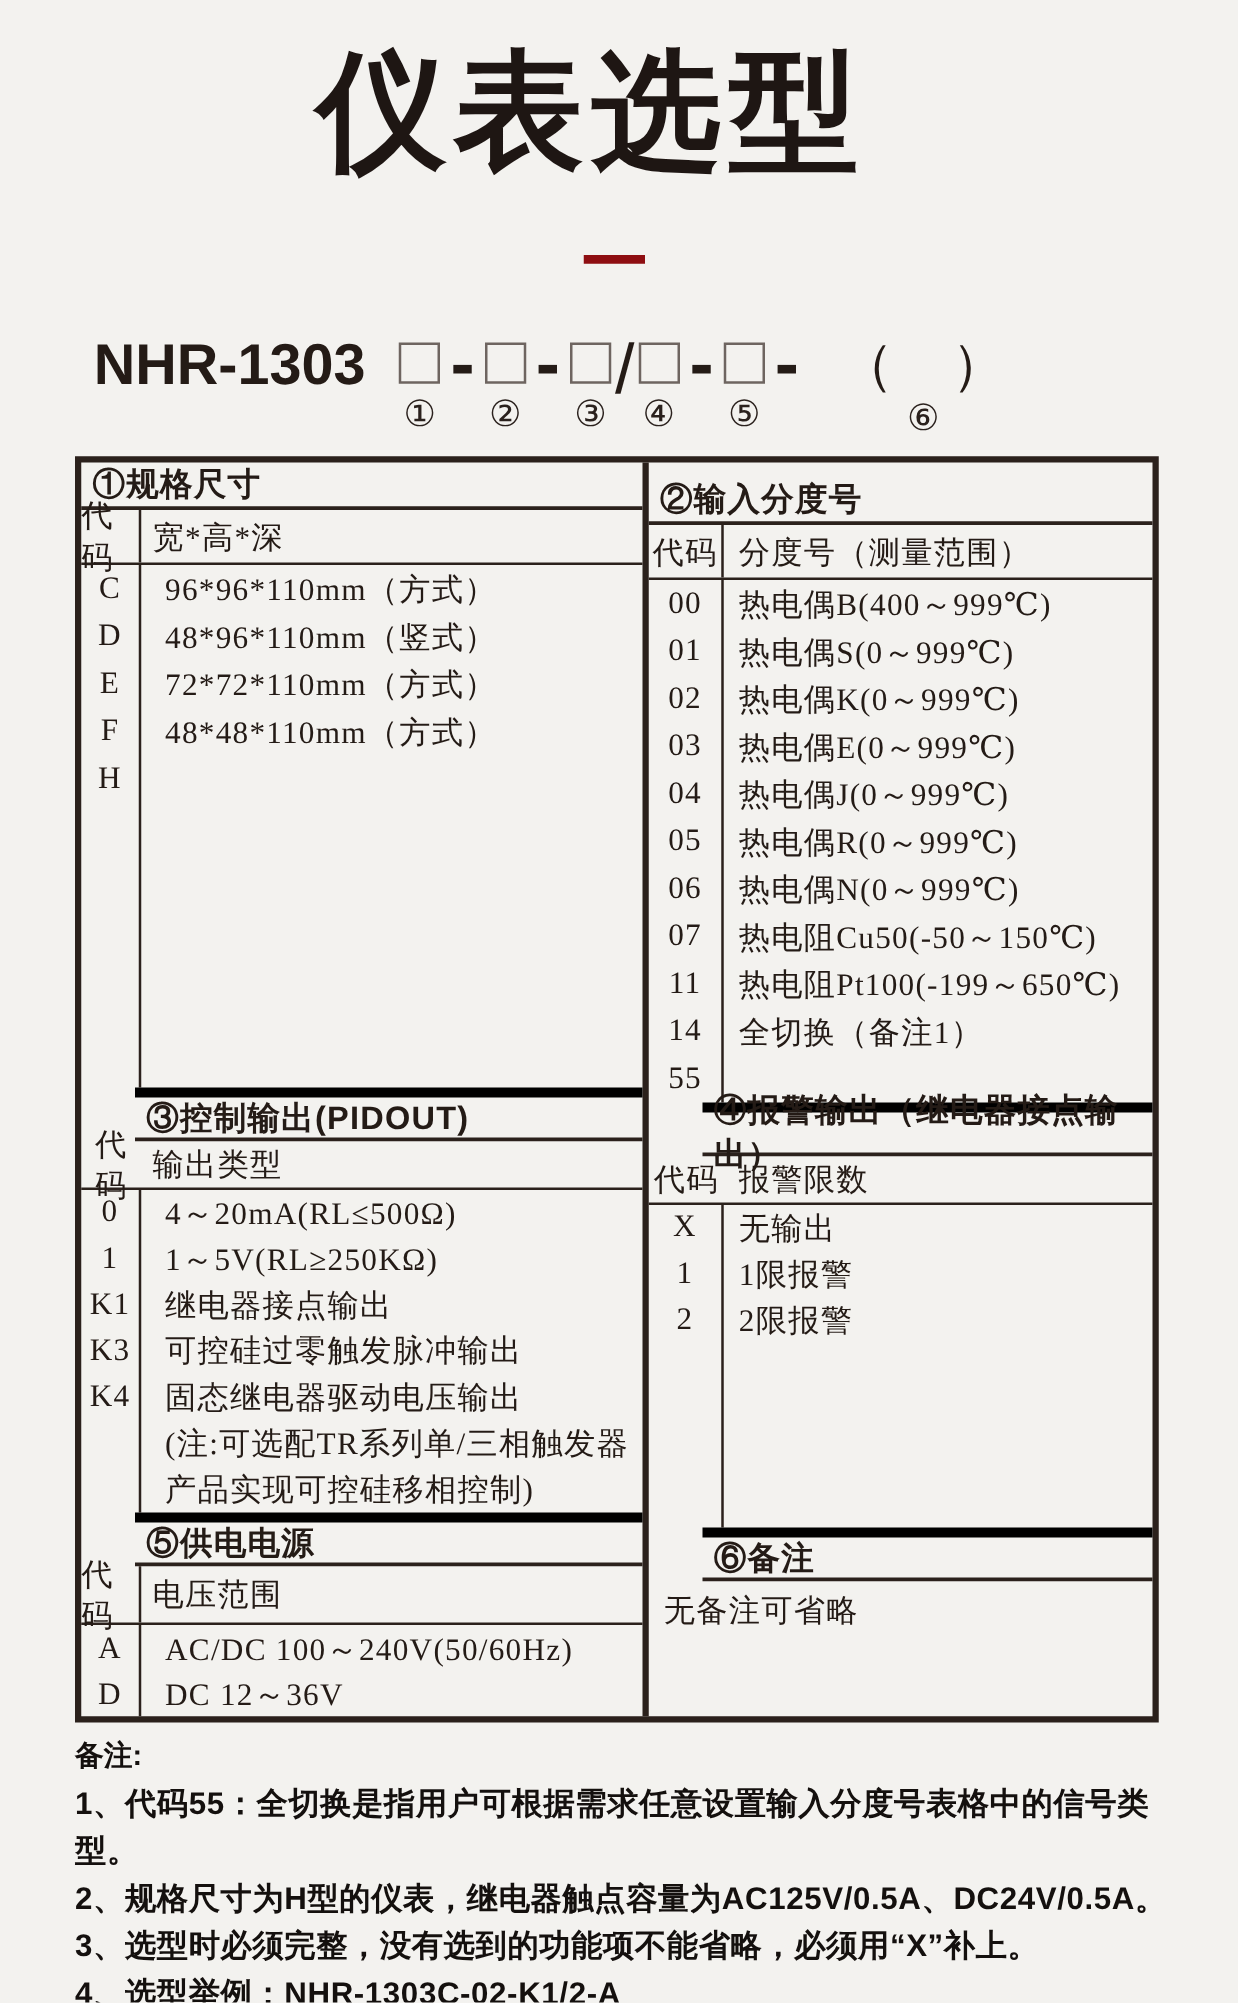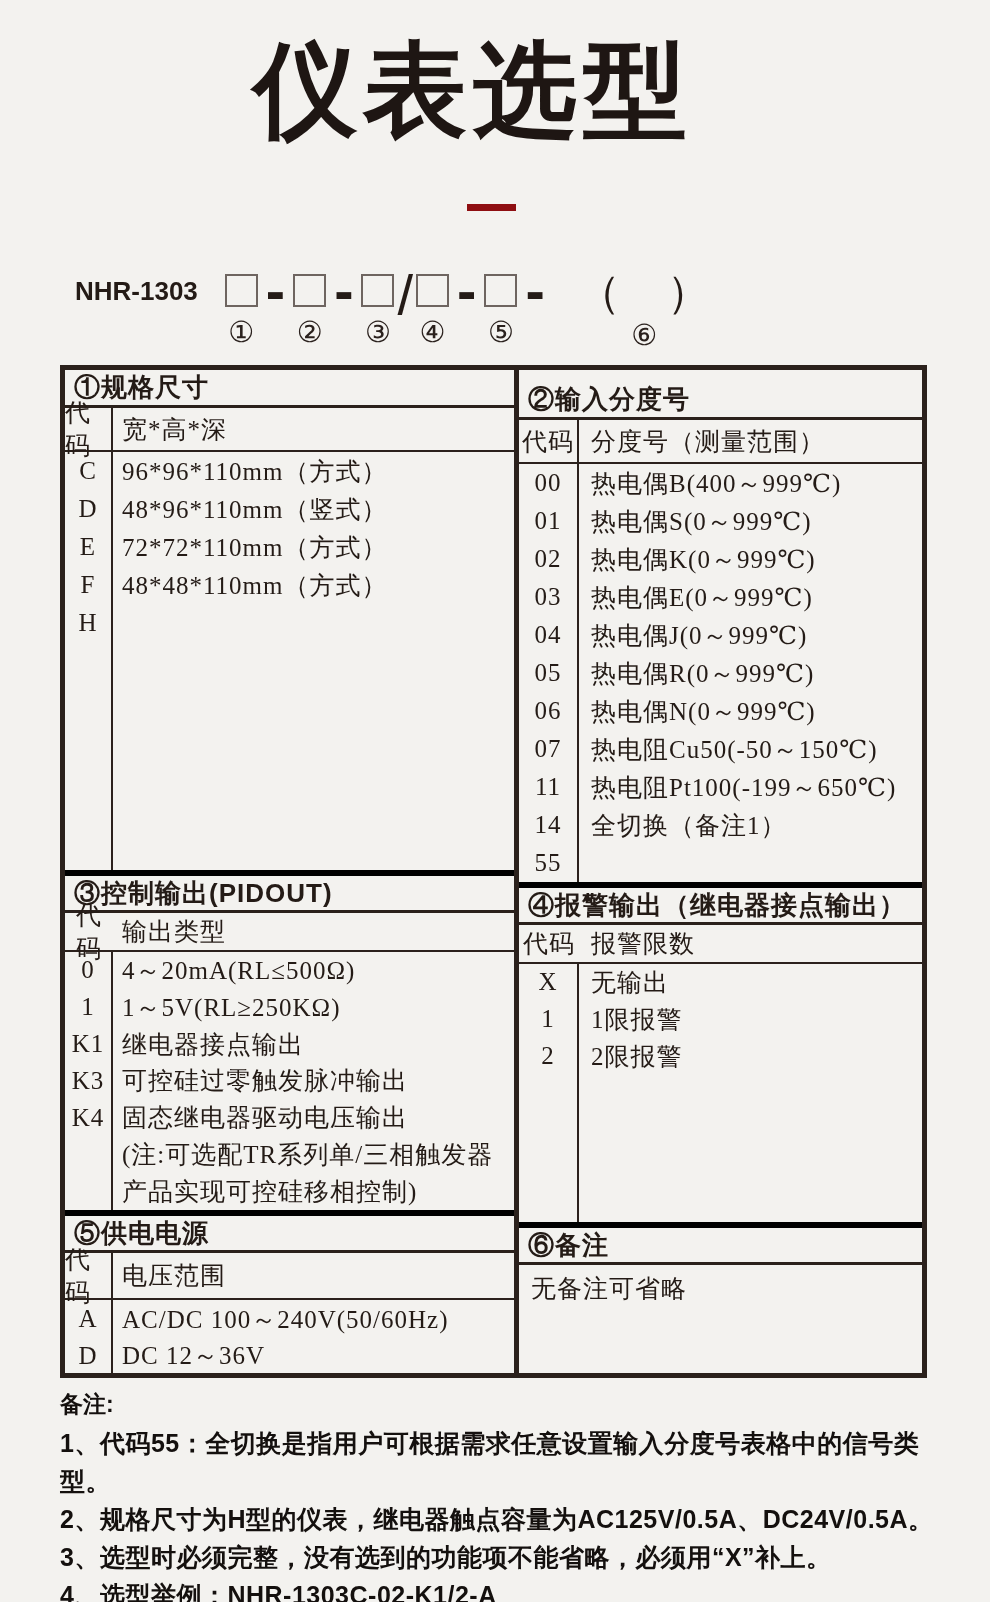--- a/index.html
+++ b/index.html
@@ -21,21 +21,21 @@
   .red-dash{
     position:absolute;top:204px;left:467px;
     width:49px;height:7px;background:#8e0e11;
   }
   
   .code-row{
     position:absolute;top:274px;left:75px;
     display:flex;align-items:flex-start;
   }
   .prefix{
-    font-size:26px;line-height:34px;font-weight:600;
+    font-size:46px;line-height:34px;font-weight:600;
     letter-spacing:0px;margin-right:27px;color:#241b16;
   }
   .slot{display:flex;flex-direction:column;align-items:center;}
   .box{
     width:33px;height:33px;box-sizing:border-box;
     border:2px solid #6e6560;background:transparent;
   }
   .marker{
     margin-top:11px;font-size:29px;line-height:29px;
     font-family:"Liberation Serif","DejaVu Serif",serif;
@@ -63,21 +63,21 @@
   .half{display:flex;flex-direction:column;box-sizing:border-box;justify-content:center;}
   .half-left{width:454px;border-right:5px solid #2b211c;}
   .half-right{flex:1;}
   .sec-header{
     box-sizing:border-box;display:flex;align-items:center;
     padding-left:9px;font-weight:700;font-size:26px;
     letter-spacing:1px;color:#241b16;
     border-color:#2b211c;
   }
   .h1{height:38px;border-bottom:3px solid #2b211c;}
-  .h2{height:43px;border-top:6px solid #000000;border-bottom:3px solid #2b211c;}
+  .h2{height:43px;border-top:8px solid #000000;border-bottom:3px solid #2b211c;margin-left:43px;}
   .serif, .sub, .band-body, .note-cell{
     font-family:"Liberation Serif","DejaVu Serif",serif;
     font-size:25px;letter-spacing:1px;color:#241b16;
   }
   .sub{box-sizing:border-box;display:flex;align-items:center;border-color:#2b211c;}
   .sub1{height:44px;border-bottom:2px solid #2b211c;}
   .sub2{height:39px;border-bottom:2px solid #2b211c;}
   .sub3{height:47px;border-bottom:2px solid #2b211c;}
   .kcol{
     box-sizing:border-box;height:100%;
@@ -90,21 +90,21 @@
   .kghost-r{width:60px;text-align:center;display:inline-block;}
   .vcol{flex:1;display:flex;align-items:center;padding-left:9px;white-space:nowrap;}
   .vcol-r{padding-left:12px;}
   .band-body{display:flex;box-sizing:border-box;}
   .codes{
     box-sizing:border-box;border-right:2px solid #2b211c;
     display:grid;justify-items:center;align-items:center;
   }
   .vals{
     flex:1;display:grid;align-items:center;
-    padding-left:9px;white-space:nowrap;
+    padding-left:19px;white-space:nowrap;
   }
   .vals-r{padding-left:12px;}
   .g11{grid-template-rows:repeat(11,1fr);}
   .g7{grid-template-rows:repeat(7,1fr);}
   .g2{grid-template-rows:38px 35px;}
   .body1{height:418px;}
   .body2{height:258px;}
   .body3{height:73px;}
   .note-cell{
     height:96px;box-sizing:border-box;

